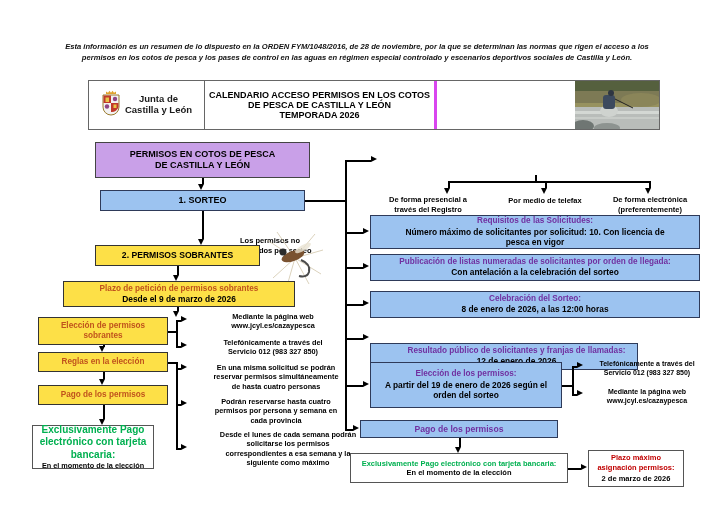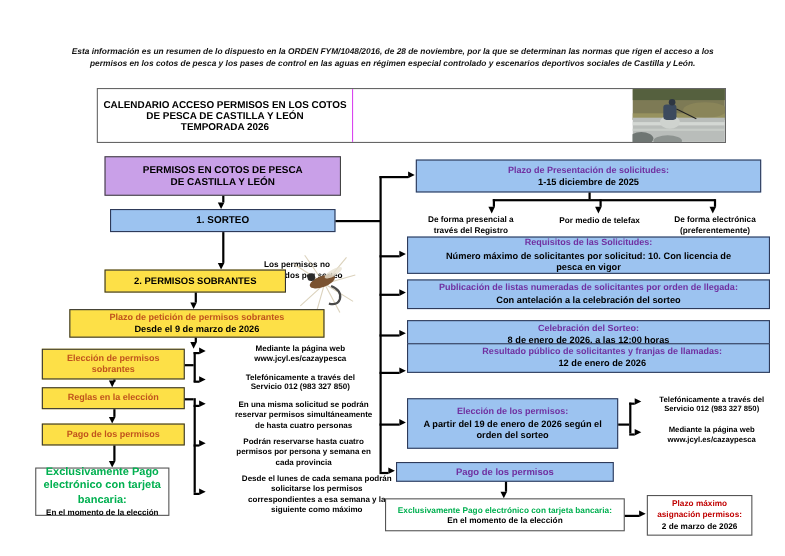--- a/index.html
+++ b/index.html
@@ -31,21 +31,37 @@
 </style>
 </head>
 <body>
 
 <div class="page">
 
   <div class="note pre" style="left:50px;top:42px;width:614px;">Esta información es un resumen de lo dispuesto en la ORDEN FYM/1048/2016, de 28 de noviembre, por la que se determinan las normas que rigen el acceso a los
 permisos en los cotos de pesca y los pases de control en las aguas en régimen especial controlado y escenarios deportivos sociales de Castilla y León.</div>
 
   <div class="hdr" style="left:88px;top:80px;width:572px;height:50px;">
-    <div class="hdr-cell big pre" style="width:232px;border-right:1px solid #d946ef;text-align:center;">CALENDARIO ACCESO PERMISOS EN LOS COTOS
+    <div class="hdr-cell" style="width:116px;border-right:1px solid #666;gap:4px;">
+      <span>
+        <svg width="20" height="27" viewBox="0 0 20 27">
+          <path d="M5 4 h10 v-2.5 l-2 1.2 -1.5-2 -1.5 2 -1.5-2 -1.5 2 -2-1.2 z" fill="#e0a32e"></path>
+          <path d="M2 5 h16 v12 a8 8 0 0 1 -16 0 z" fill="#f2f2f2" stroke="#9a7b2d" stroke-width="1"></path>
+          <rect x="2.5" y="5.5" width="7.5" height="7.5" fill="#c0392b"></rect>
+          <path d="M10 13 h7.5 v4 a7.5 7.5 0 0 1 -7.5 5 z" fill="#c0392b"></path>
+          <rect x="4.5" y="7.5" width="3.5" height="4.5" fill="#e8c547"></rect>
+          <circle cx="14" cy="9" r="2.2" fill="#8e4585"></circle>
+          <circle cx="6" cy="16.5" r="2.2" fill="#8e4585"></circle>
+          <rect x="12.5" y="14.5" width="3" height="3.5" fill="#e8c547"></rect>
+        </svg>
+      </span>
+      <span class="logo-label">Junta de
+Castilla y León</span>
+    </div>
+    <div class="hdr-cell big pre" style="width:232px;border-right:3px solid #d946ef;text-align:center;">CALENDARIO ACCESO PERMISOS EN LOS COTOS
 DE PESCA DE CASTILLA Y LEÓN
 TEMPORADA 2026</div>
     <div class="hdr-cell" style="flex:1;justify-content:flex-end;">
       <span style="display:block;width:84px;height:48px;">
         <svg width="84" height="48" viewBox="0 0 84 48">
           <rect width="84" height="28" fill="#7d7a55"></rect>
           <rect width="84" height="10" fill="#55603e"></rect>
           <rect y="22" width="84" height="6" fill="#97925f"></rect>
           <ellipse cx="66" cy="19" rx="20" ry="7" fill="#8a8559"></ellipse>
           <rect y="26" width="84" height="22" fill="#b9bdba"></rect>
@@ -185,24 +201,20 @@
   <div class="tri-r" style="left:363px;top:263px;"></div>
   <div class="hline" style="left:345px;top:304px;width:18px;"></div>
   <div class="tri-r" style="left:363px;top:300px;"></div>
   <div class="hline" style="left:345px;top:338px;width:18px;"></div>
   <div class="tri-r" style="left:363px;top:334px;"></div>
   <div class="hline" style="left:345px;top:385px;width:18px;"></div>
   <div class="tri-r" style="left:363px;top:381px;"></div>
   <div class="hline" style="left:345px;top:429px;width:8px;"></div>
   <div class="tri-r" style="left:353px;top:425px;"></div>
 
-  <div class="box blue" style="left:378px;top:145px;width:314px;height:30px;">
-    <div class="t tpurple">Plazo de Presentación de solicitudes:</div>
-    <div class="v">1-15 diciembre de 2025</div>
-  </div>
 
   <div class="vline" style="left:535px;top:175px;height:6px;"></div>
   <div class="hline" style="left:448px;top:181px;width:202px;"></div>
   <div class="vline" style="left:448px;top:181px;height:7px;"></div>
   <div class="tri-d" style="left:444px;top:188px;"></div>
   <div class="vline" style="left:545px;top:181px;height:7px;"></div>
   <div class="tri-d" style="left:541px;top:188px;"></div>
   <div class="vline" style="left:649px;top:181px;height:7px;"></div>
   <div class="tri-d" style="left:645px;top:188px;"></div>
 
@@ -221,21 +233,21 @@
   <div class="box blue" style="left:370px;top:254px;width:330px;height:27px;">
     <div class="t tpurple">Publicación de listas numeradas de solicitantes por orden de llegada:</div>
     <div class="v">Con antelación a la celebración del sorteo</div>
   </div>
 
   <div class="box blue" style="left:370px;top:291px;width:330px;height:27px;">
     <div class="t tpurple">Celebración del Sorteo:</div>
     <div class="v">8 de enero de 2026, a las 12:00 horas</div>
   </div>
 
-  <div class="box blue" style="left:370px;top:312px;width:330px;height:27px;padding-left:28px;">
+  <div class="box blue" style="left:370px;top:343px;width:268px;height:27px;padding-left:28px;">
     <div class="t tpurple">Resultado público de solicitantes y franjas de llamadas:</div>
     <div class="v">12 de enero de 2026</div>
   </div>
 
   <div class="box blue" style="left:370px;top:362px;width:192px;height:46px;">
     <div class="t tpurple">Elección de los permisos:</div>
     <div class="v pre">A partir del 19 de enero de 2026 según el
 orden del sorteo</div>
   </div>
 

